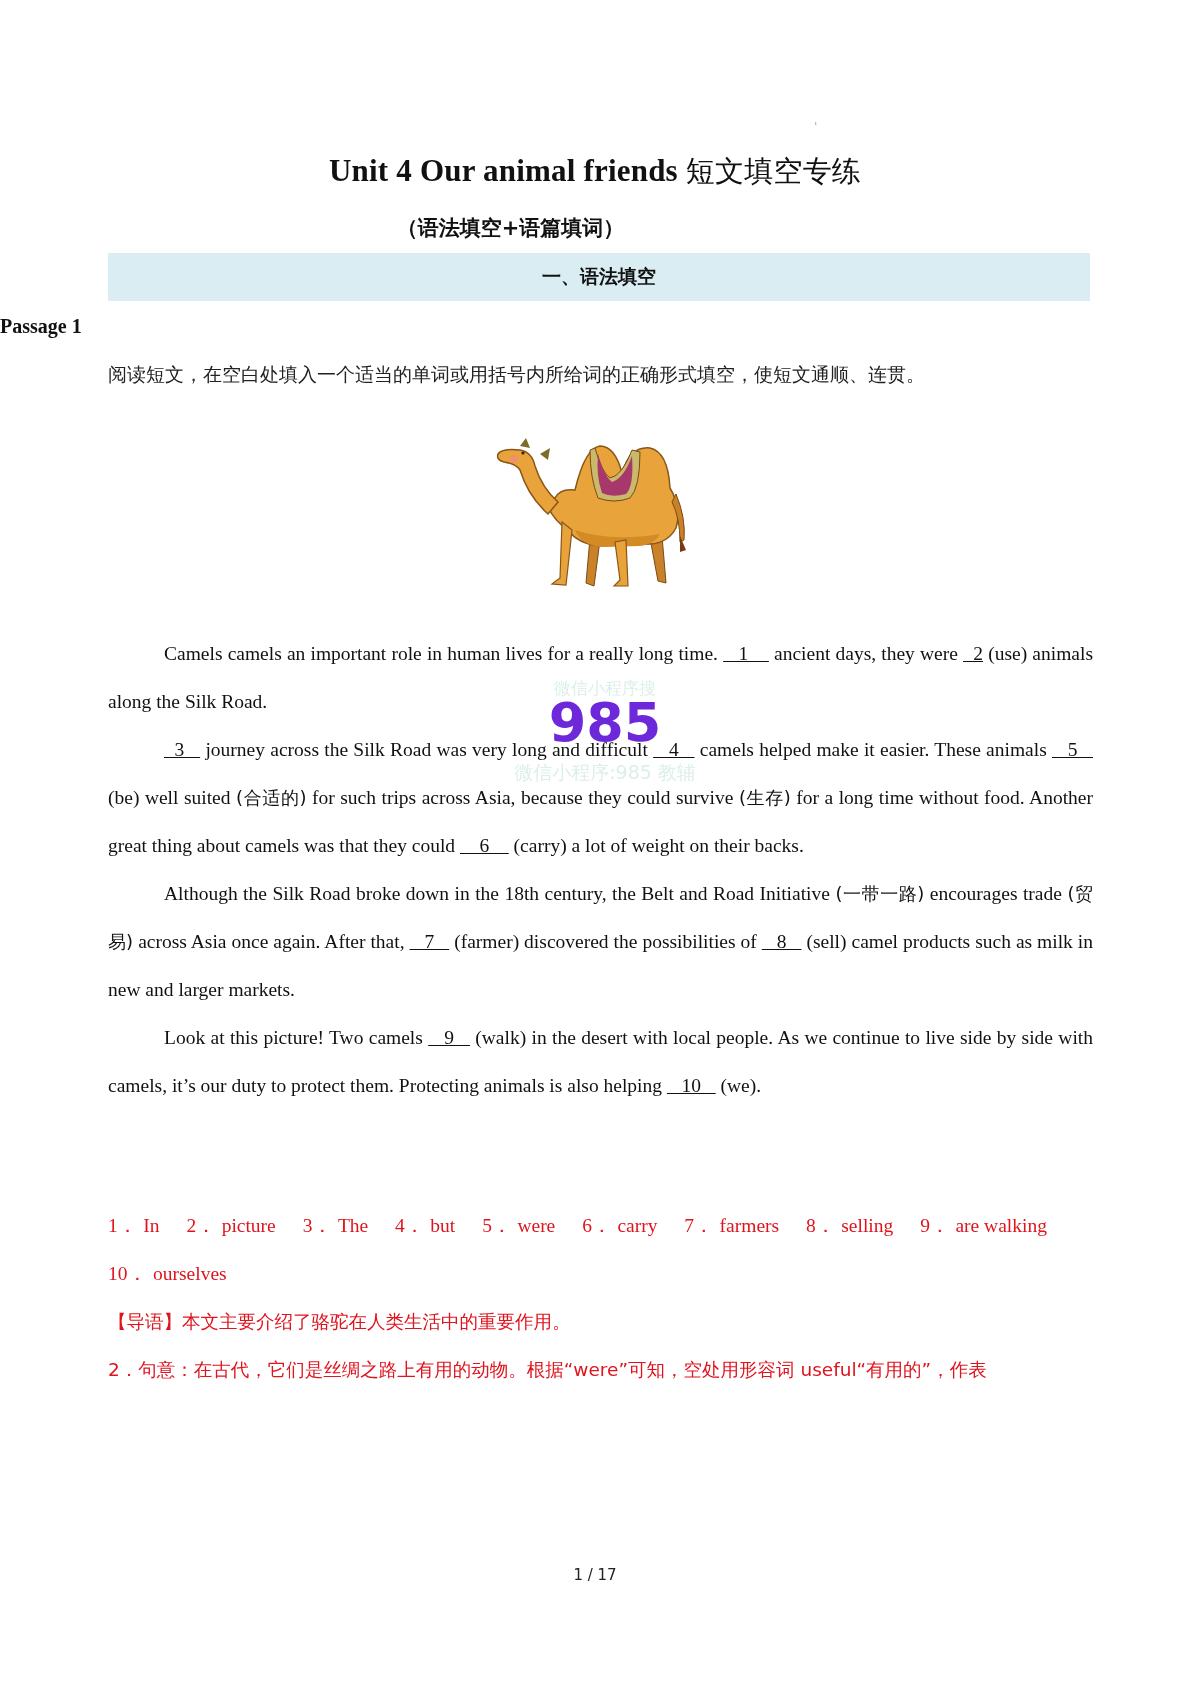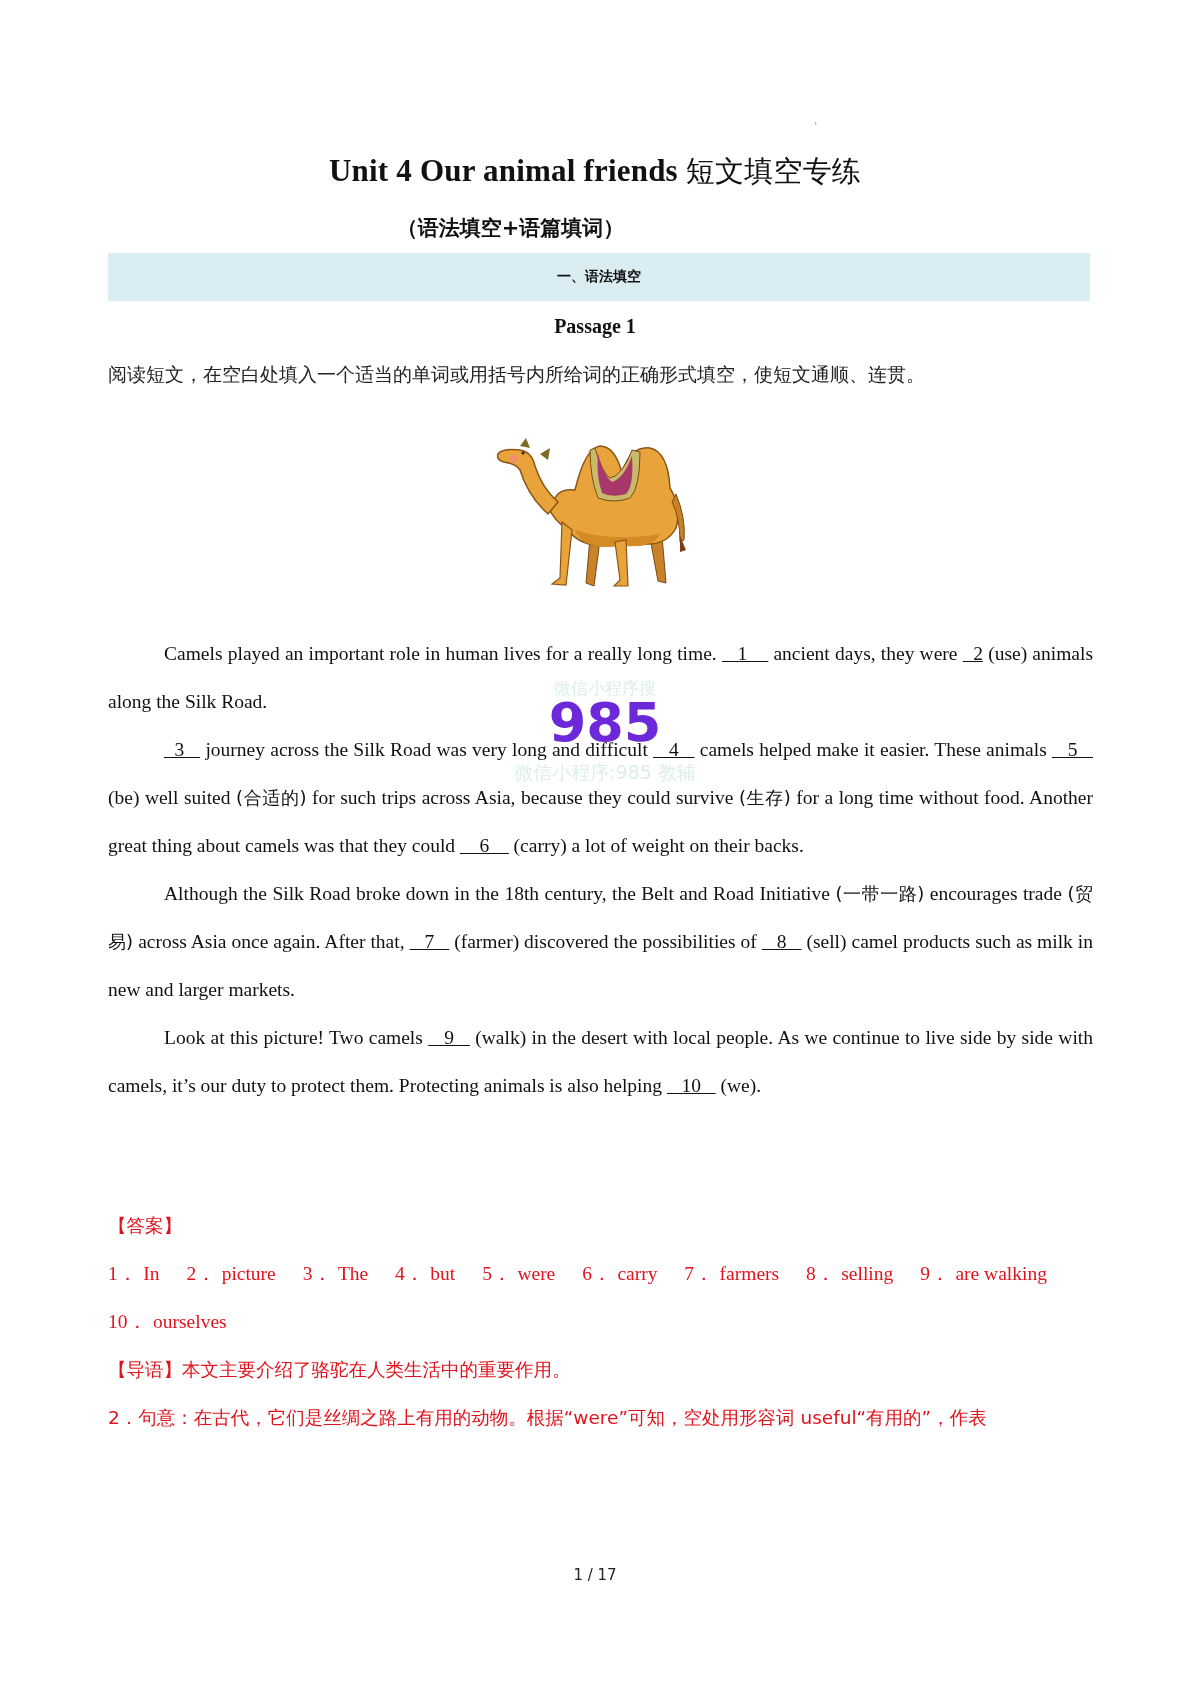--- a/index.html
+++ b/index.html
@@ -13,24 +13,24 @@
     font-size: 31px; font-weight: bold; letter-spacing: 0.2px;
   }
   .title .cn { font-family: "DejaVu Sans", sans-serif; font-weight: normal; font-size: 29px; }
   .subtitle {
     position: absolute; left: 0; width: 1021px; top: 214px; text-align: center;
     font-size: 21px; font-weight: bold; font-family: "DejaVu Sans", sans-serif;
   }
   .section-band {
     position: absolute; left: 108px; top: 253px; width: 982px; height: 48px;
     background: #daedf3; display: flex; align-items: center; justify-content: center;
-    font-family: Liberation Serif, serif; font-weight: bold; font-size: 14px;
+    font-family: Liberation Serif, serif; font-weight: bold; font-size: 19px;
   }
   .passage-title {
-    position: absolute; left: 0; width: 1190px; top: 315px; text-align: center;
+    position: absolute; left: 0; width: 1190px; top: 315px; text-align: left;
     font-size: 20px; font-weight: bold;
   }
   .instructions {
     position: absolute; left: 108px; top: 362px; font-size: 19px;
     font-family: Liberation Serif, serif; color: #222;
   }
   .camel { position: absolute; left: 490px; top: 418px; width: 220px; height: 180px; }
   .watermark {
     position: absolute; left: 485px; top: 677px; width: 240px; height: 140px;
     color: #dcefea; text-align: center; font-family: "DejaVu Sans", sans-serif;
@@ -104,28 +104,27 @@
     <path d="M190 118 L196 132 L190 134 Z" fill="#7a3a14"></path>
   </svg>
 
   <div class="watermark">
     <div class="wm1">微信小程序搜</div>
     <div class="wm2">985</div>
     <div class="wm3">微信小程序:985 教辅</div>
   </div>
 
   <div class="passage">
-    <p><span>Camels played an important role in human lives for a really long time. </span><span class="blank">   1    </span><span> ancient days, they were </span><span class="blank">  2</span><span> (use) animals along the Silk Road.</span></p>
+    <p><span>Camels camels an important role in human lives for a really long time. </span><span class="blank">   1    </span><span> ancient days, they were </span><span class="blank">  2</span><span> (use) animals along the Silk Road.</span></p>
     <p><span class="blank">  3   </span><span> journey across the Silk Road was very long and difficult </span><span class="blank">   4   </span><span> camels helped make it easier. These animals </span><span class="blank">   5   </span><span> (be) well suited </span><span class="cn-inline">(合适的)</span><span> for such trips across Asia, because they could survive </span><span class="cn-inline">(生存)</span><span> for a long time without food. Another great thing about camels was that they could </span><span class="blank">    6    </span><span> (carry) a lot of weight on their backs.</span></p>
     <p><span>Although the Silk Road broke down in the 18th century, the Belt and Road Initiative </span><span class="cn-inline">(一带一路)</span><span> encourages trade </span><span class="cn-inline">(贸易)</span><span> across Asia once again. After that, </span><span class="blank">   7   </span><span> (farmer) discovered the possibilities of </span><span class="blank">   8   </span><span> (sell) camel products such as milk in new and larger markets.</span></p>
     <p><span>Look at this picture! Two camels </span><span class="blank">   9   </span><span> (walk) in the desert with local people. As we continue to live side by side with camels, it’s our duty to protect them. Protecting animals is also helping </span><span class="blank">   10   </span><span> (we).</span></p>
   </div>
 
   <div class="answer-block">
-    <div class="cn-line">【答案】</div>
     <div class="answers-row">
       <span class="item"><span class="num">1．</span><span>In</span></span>
       <span class="item"><span class="num">2．</span><span>picture</span></span>
       <span class="item"><span class="num">3．</span><span>The</span></span>
       <span class="item"><span class="num">4．</span><span>but</span></span>
       <span class="item"><span class="num">5．</span><span>were</span></span>
       <span class="item"><span class="num">6．</span><span>carry</span></span>
       <span class="item"><span class="num">7．</span><span>farmers</span></span>
       <span class="item"><span class="num">8．</span><span>selling</span></span>
       <span class="item"><span class="num">9．</span><span>are walking</span></span>

